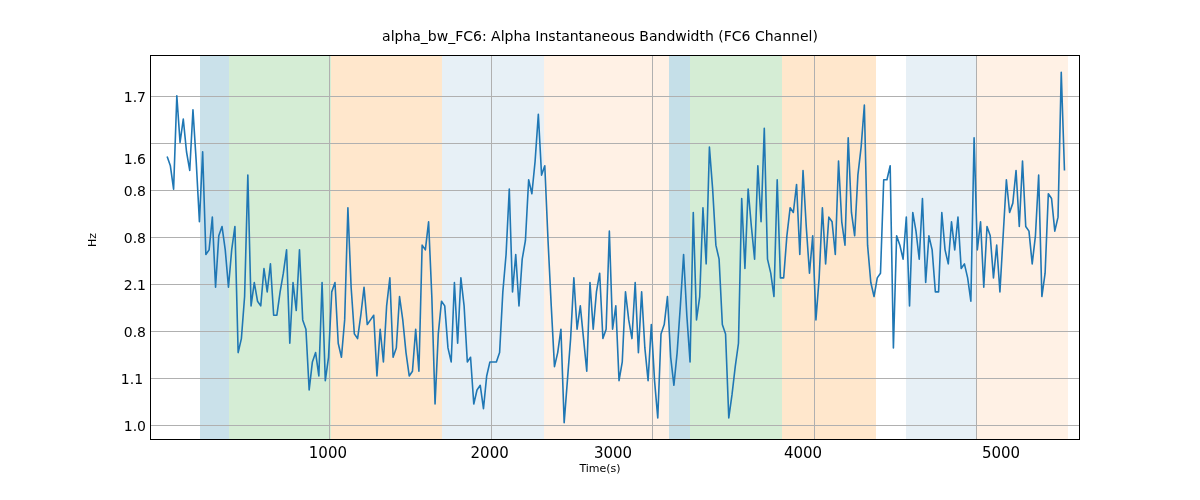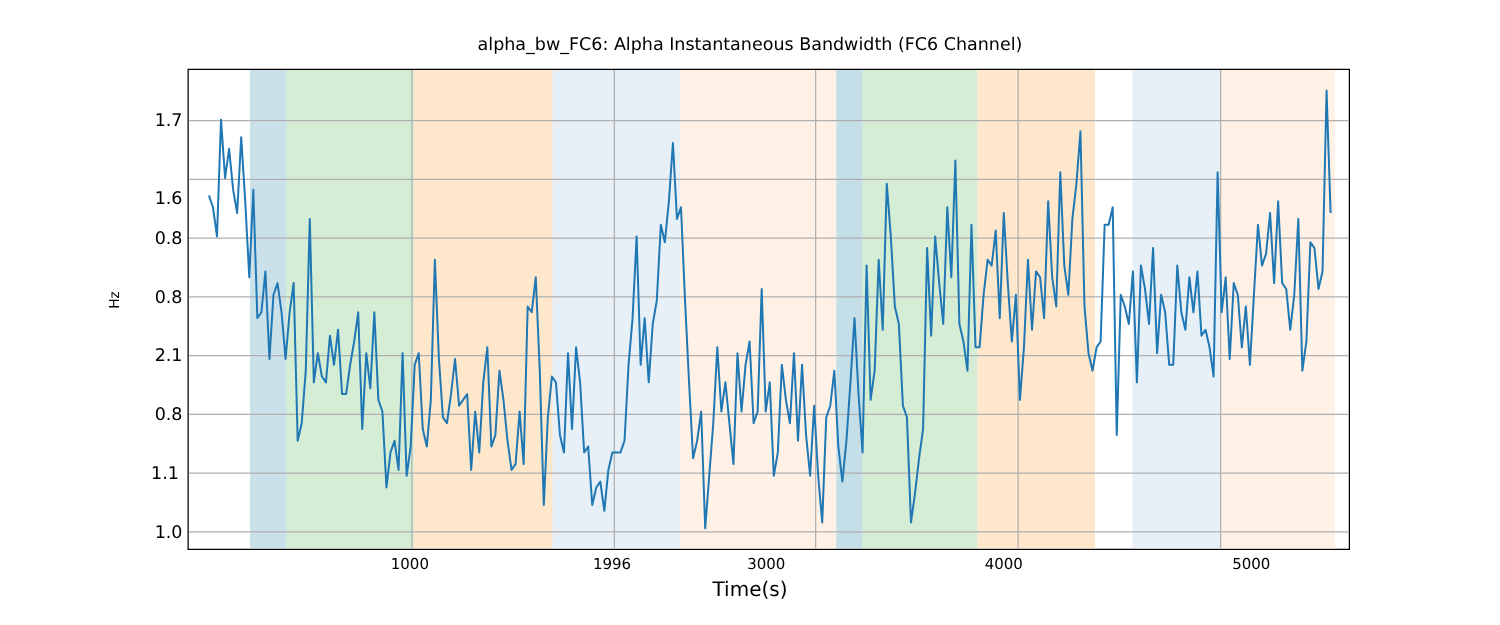--- a/index.html
+++ b/index.html
@@ -45,37 +45,37 @@
     position: absolute;
     background: #b0b0b0;
   }
   .grid-h { height: 1px; left: 0; right: 0; }
   .grid-v { width: 1px; top: 0; bottom: 0; }
   .tick-x {
     position: absolute;
     top: 444px;
     width: 60px;
     text-align: center;
-    font-size: 12px;
+    font-size: 15px;
     transform: translateX(-30px);
   }
   .tick-y {
     position: absolute;
     left: 118px;
     width: 28px;
     text-align: right;
     font-size: 14px;
     transform: translateY(-6px);
   }
   .xlabel {
     position: absolute;
     width: 100%;
     text-align: center;
     top: 462px;
-    font-size: 16px;
+    font-size: 11px;
   }
   .ylabel {
     position: absolute;
     left: 92px;
     top: 247px;
     font-size: 11px;
     transform: rotate(-90deg) translate(0, -50%);
     transform-origin: left top;
   }
   svg.plot {
@@ -107,21 +107,21 @@
       <div class="tick-y" style="top: 376.616px; text-align: center;">1.1</div>
       <div class="tick-y" style="top: 329.665px;">0.8</div>
       <div class="tick-y" style="top: 282.713px;">2.1</div>
       <div class="tick-y" style="top: 235.762px;">0.8</div>
       <div class="tick-y" style="top: 188.811px;">0.8</div>
       <div class="tick-y" style="top: 157px;">1.6</div>
       <div class="tick-y" style="top: 94.9085px;">1.7</div>
     </div>
   <div id="xtick-container">
       <div class="tick-x" style="left: 327.913px;">1000</div>
-      <div class="tick-x" style="left: 489.652px;">1996</div>
+      <div class="tick-x" style="left: 489.652px;">2000</div>
       <div class="tick-x" style="left: 613px;">3000</div>
       <div class="tick-x" style="left: 803px;">4000</div>
       <div class="tick-x" style="left: 1001px;">5000</div>
     </div>
 
   <div class="axes" id="axes">
     <div id="bands-layer">
         <div class="band" style="left: 48.5217px; width: 29.113px; background: rgb(158, 201, 217); opacity: 0.55;"></div>
         <div class="band" style="left: 77.6348px; width: 101.896px; background: rgb(179, 223, 179); opacity: 0.55;"></div>
         <div class="band" style="left: 179.53px; width: 111.6px; background: rgb(255, 211, 163); opacity: 0.55;"></div>

